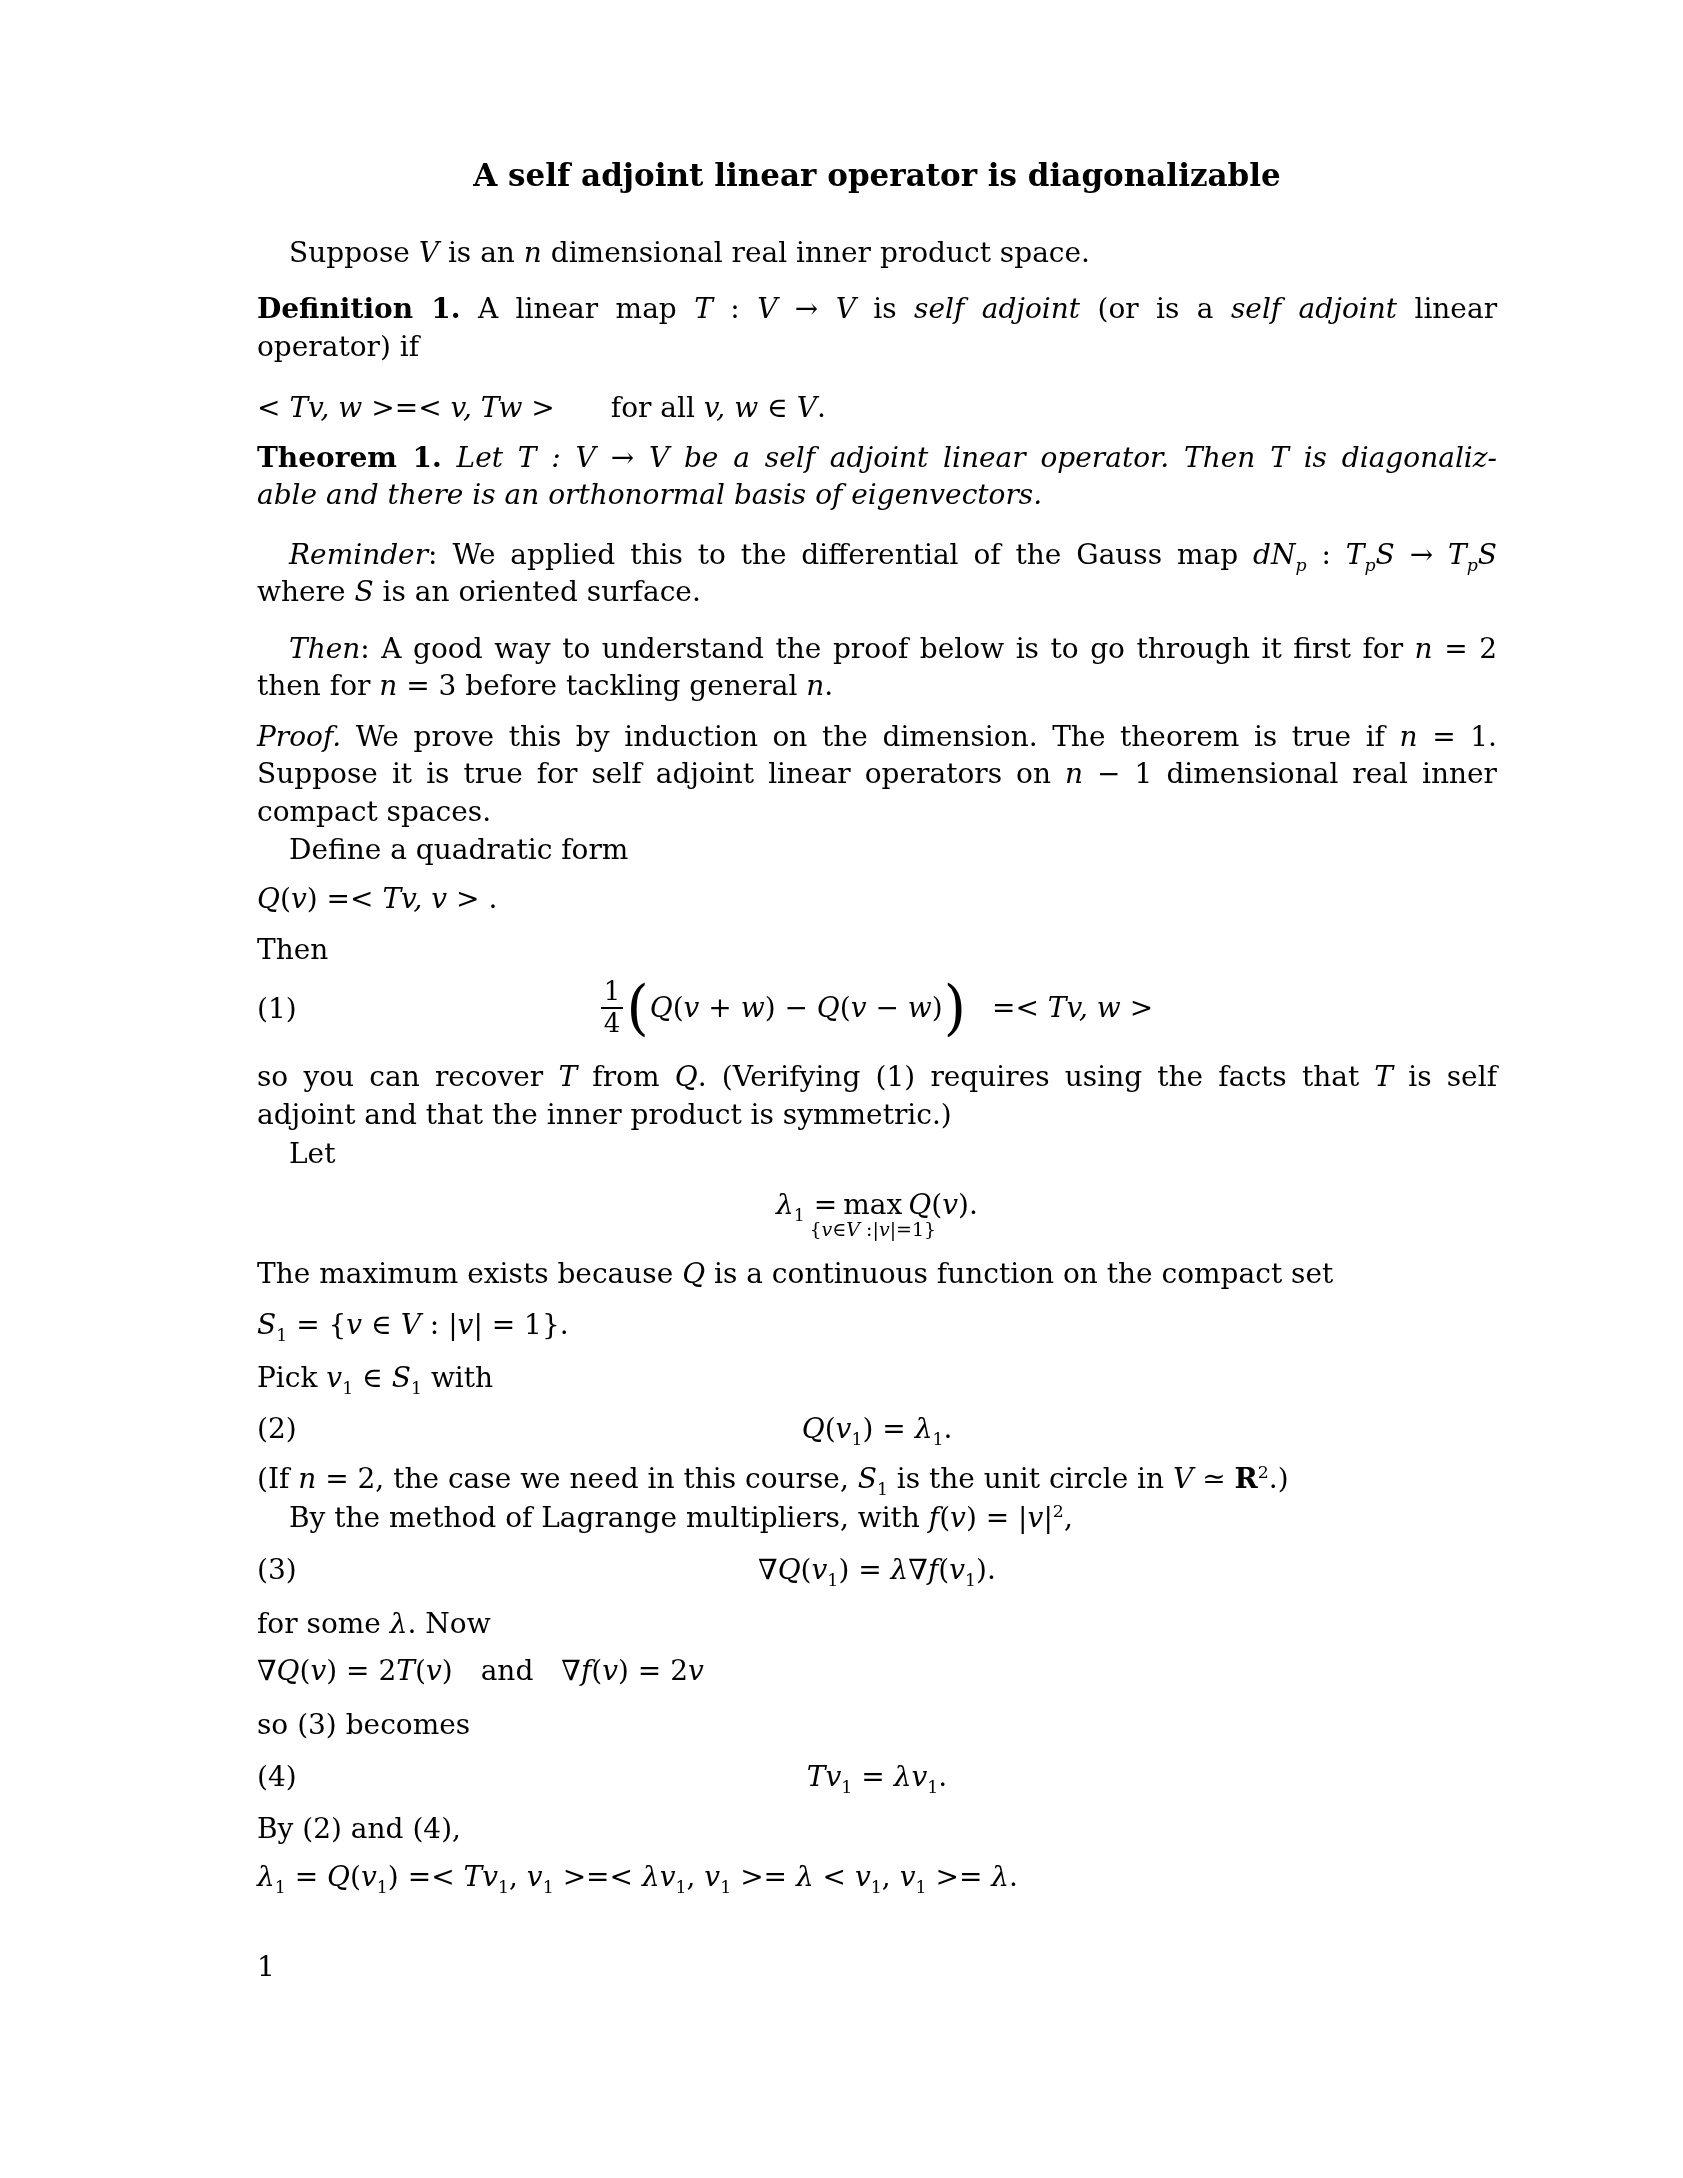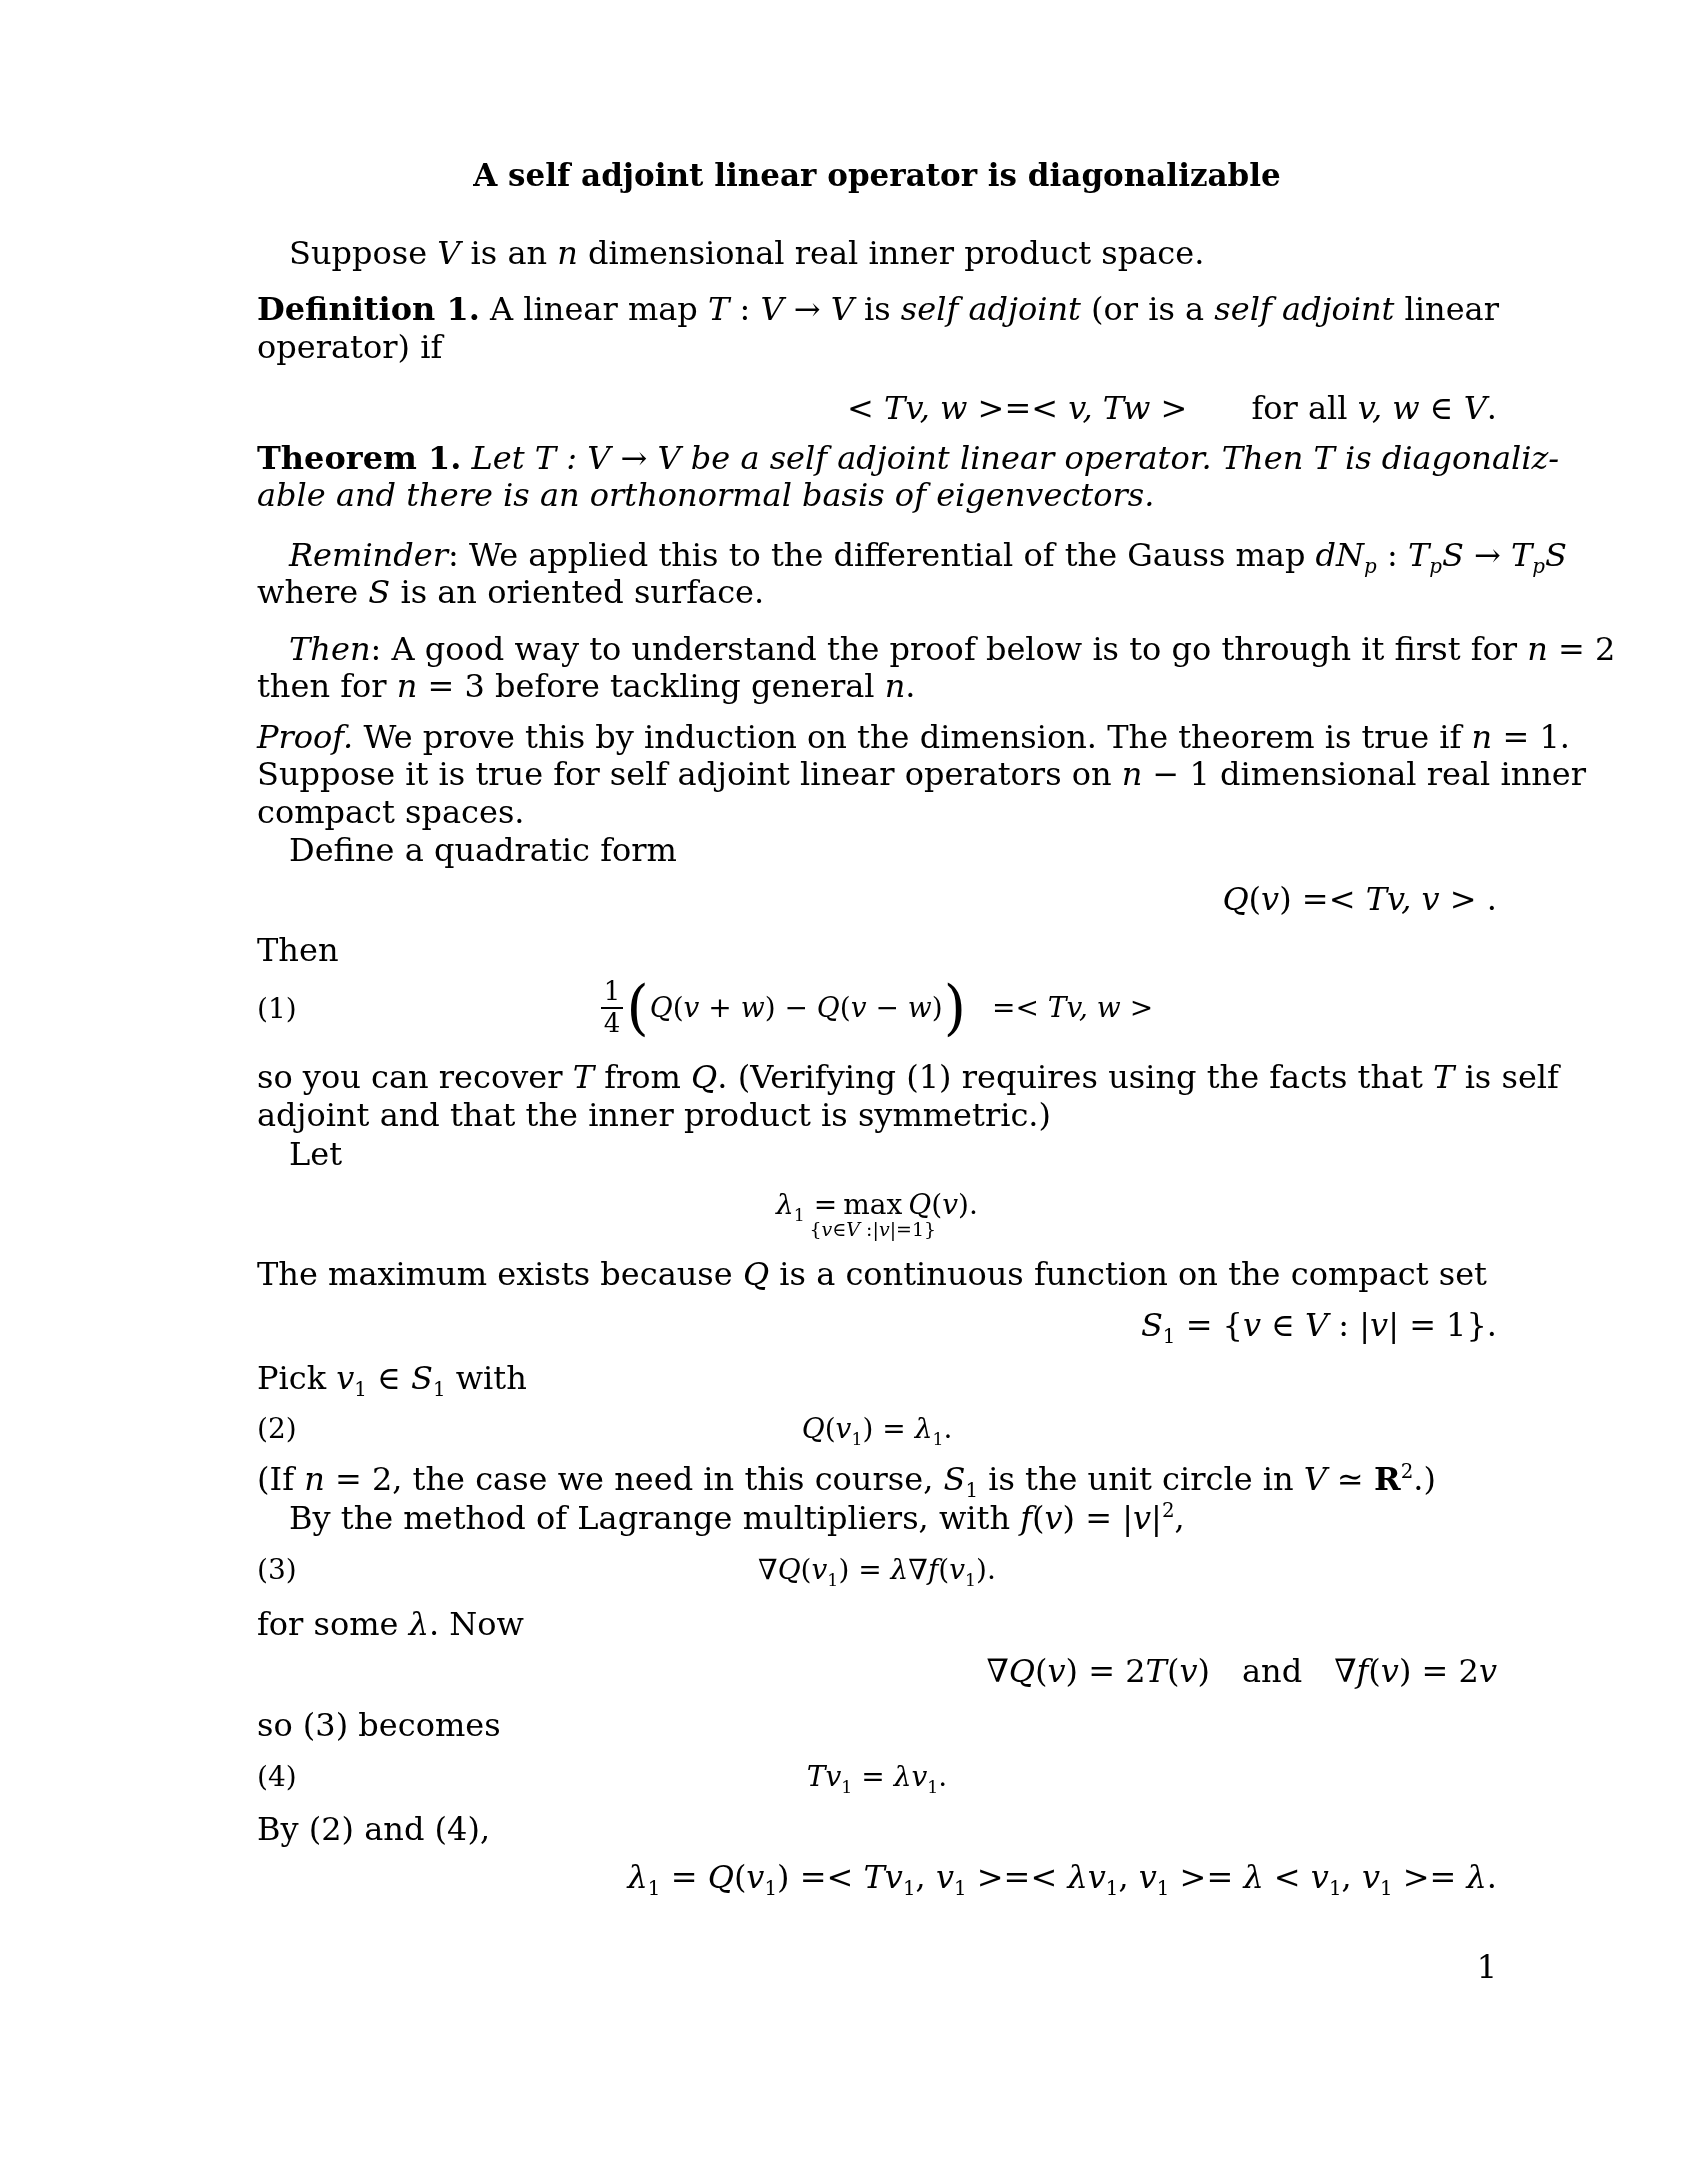--- a/index.html
+++ b/index.html
@@ -7,29 +7,29 @@
     position: relative;
     width: 1665px;
     height: 2178px;
     background: #ffffff;
     color: #000000;
     font-family: "DejaVu Serif", "Liberation Serif", serif;
     overflow: hidden;
   }
   .line {
     position: absolute;
-    font-size: 32px;
+    font-size: 28px;
     line-height: 34px;
     white-space: nowrap;
   }
   .flush  { left: 257px; }
   .indent { left: 289px; }
   .just   { left: 257px; width: 1240px; text-align: justify; text-align-last: justify; }
   .just-indent { text-indent: 32px; }
-  .center { left: 257px; width: 1240px; text-align: right; }
+  .center { left: 257px; width: 1240px; text-align: left; }
   .title  {
     font-weight: bold;
     font-size: 31px;
     line-height: 38px;
     left: 257px; width: 1240px; text-align: center;
   }
   sub { font-size: 62%; line-height: 0; }
   sup { font-size: 62%; line-height: 0; }
   i { font-style: italic; }
   b { font-weight: bold; }

